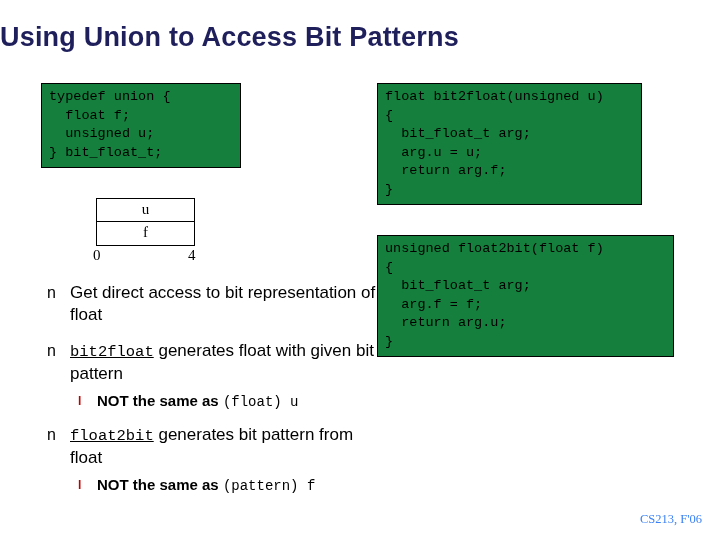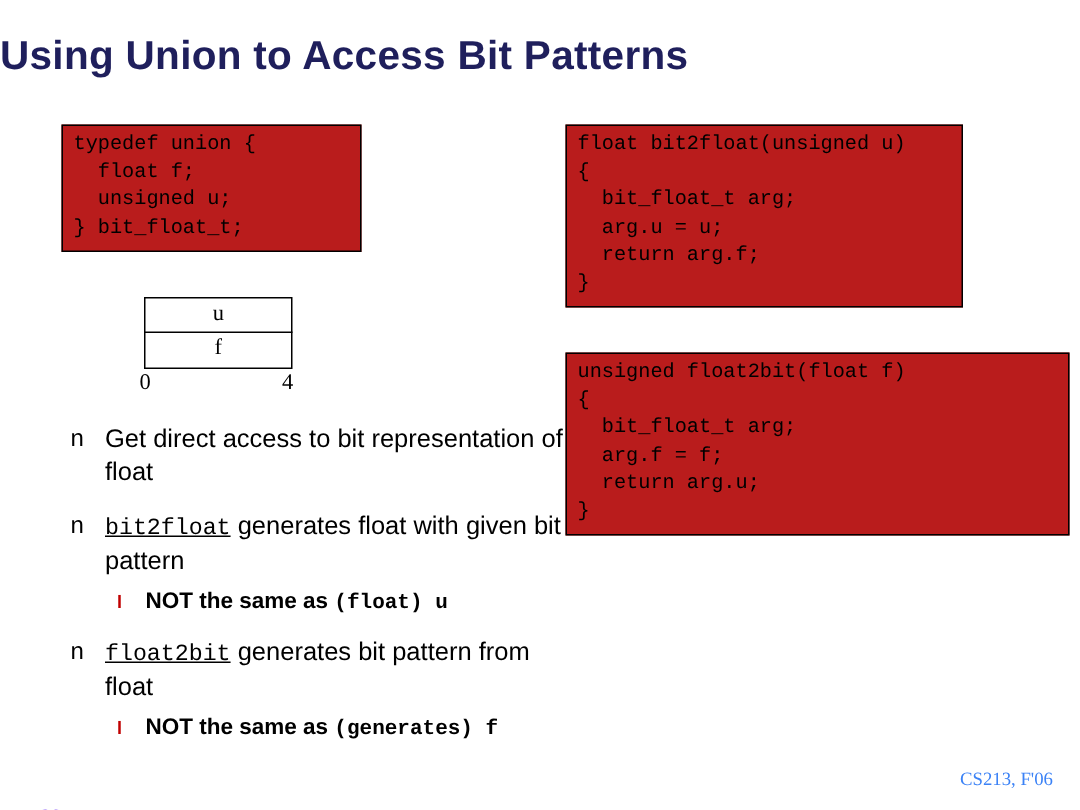--- a/index.html
+++ b/index.html
@@ -26,21 +26,21 @@
     top: 22px;
     width: 720px;
     text-align: left;
     font-size: 27px;
     font-weight: bold;
     color: #1f1f5c;
     letter-spacing: 0.2px;
   }
   .codebox {
     position: absolute;
-    background: #b91c1c;
+    background: #15803d;
     border: 1px solid #000000;
     font-family: "Liberation Mono", monospace;
     font-size: 13.5px;
     line-height: 18.5px;
     color: #000000;
     white-space: pre;
     padding: 4px 7px 5px 7px;
     box-sizing: border-box;
   }
   #union-decl-box {
@@ -49,21 +49,21 @@
     width: 200px;
   }
   #bit2float-box {
     left: 377px;
     top: 83px;
     width: 265px;
   }
   #float2bit-box {
     left: 377px;
     top: 235px;
-    width: 336px;
+    width: 297px;
   }
 
   
   .diagram {
     position: absolute;
     left: 96px;
     top: 198px;
     width: 200px;
     height: 70px;
   }
@@ -146,21 +146,21 @@
   .subbullet .marker {
     position: absolute;
     left: 37px;
     top: 1px;
     font-size: 12px;
     color: #c00000;
   }
   .subbullet .mono {
     font-family: "Liberation Mono", monospace;
     font-size: 14px;
-    font-weight: bold;
+    font-weight: normal;
   }
   #bullet-group-2 { margin-top: 14px; }
   #bullet-group-3 { margin-top: 12px; }
 
   .footer-left {
     position: absolute;
     left: 18px;
     top: 512px;
     font-size: 12.5px;
     color: #8b5cf6;
@@ -228,21 +228,21 @@
       <span>NOT the same as </span><span class="mono">(float) u</span>
     </div>
 
     <div class="bullet" id="bullet-group-3">
       <span class="marker">n</span>
       <span class="mono">float2bit</span><span> generates bit pattern from float</span>
     </div>
 
     <div class="subbullet">
       <span class="marker">l</span>
-      <span>NOT the same as </span><span class="mono">(generates) f</span>
+      <span>NOT the same as </span><span class="mono">(pattern) f</span>
     </div>
 
   </div>
 
   <div class="footer-left">– 36 –</div>
   <div class="footer-right">CS213, F'06</div>
 
 </div>
 
 </body></html>

